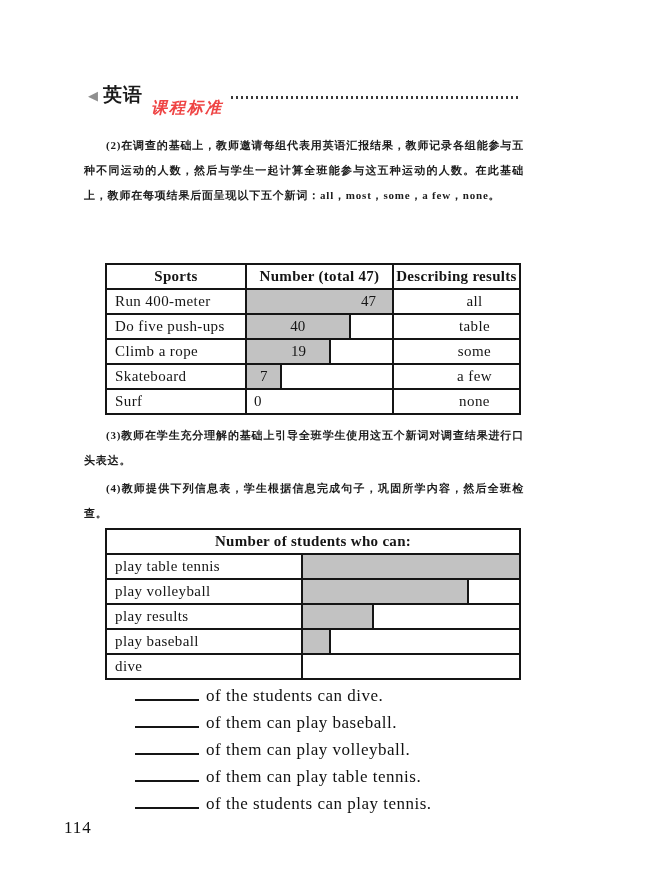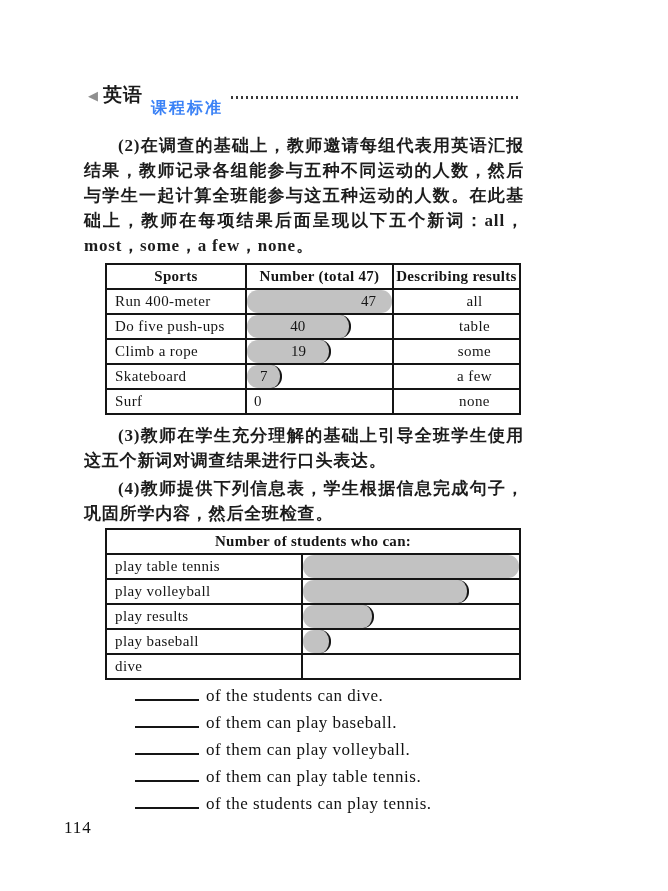--- a/index.html
+++ b/index.html
@@ -12,31 +12,31 @@
   .header {
     position:absolute; left:88px; top:84px; width:432px; height:22px;
     display:flex; align-items:center;
   }
   .tri { font-size:13px; color:#8f8f8f; line-height:1; margin-right:5px; }
   .subject {
     font-weight:bold; font-size:19px; color:#1a1a1a; letter-spacing:1px;
     font-family:"Liberation Sans","DejaVu Sans",sans-serif; margin-right:8px;text-align:right;
   }
   .htitle {
-    font-weight:bold; font-size:16px; color:#3b82f6;
+    font-weight:bold; font-style:italic; font-size:16px; color:#ef4444;
     letter-spacing:2px; margin-right:8px;margin-top:26px;
   }
   .dotline {
     flex:1; height:3px; align-self:center; margin-top:4px;
     background:repeating-linear-gradient(to right,#3a3a3a 0 2px,transparent 2px 5px);
   }
   
   .cn {
     position:absolute; left:84px; width:440px; margin:0;
-    font-size:17px; line-height:25px; font-weight:bold; color:#1c1c1c;
+    font-size:11px; line-height:25px; font-weight:bold; color:#1c1c1c;
     text-align:justify; text-indent:2em; letter-spacing:0.8px;
   }
   .p2 { top:133px; }
   .p3 { top:423px; }
   .p4 { top:476px; }
   
   table {
     position:absolute; left:105px; border-collapse:collapse;
     table-layout:fixed; width:414px;
     font-size:15px; color:#151515;
@@ -44,21 +44,21 @@
   .t1 { top:263px; }
   .t2 { top:528px; }
   td,th { border:2px solid #151515; height:23px; padding:0; overflow:hidden; }
   th { font-weight:bold; text-align:center; letter-spacing:0.3px; }
   td.sport, td.rowlabel { text-align:left; padding-left:8px; letter-spacing:0.4px; }
   td.result { text-align:center; letter-spacing:0.4px;padding-left:36px; }
   td.numcell, td.barcell { position:relative; padding:0; }
   .bar {
     position:absolute; left:0; top:0; bottom:0;
     background:#c2c2c2; border-right:2px solid #151515;
-    display:flex; align-items:center; justify-content:center;border-radius:11px;
+    display:flex; align-items:center; justify-content:center;
   }
   .bar.full { border-right:none; }
   .bar.num-right { justify-content:flex-end; }
   .bar.num-right .num { padding-right:16px; }
   .num { font-size:15px; }
   .num.zero { display:block; line-height:23px; padding-left:7px; }
   
   .sentences { position:absolute; left:135px; top:682px; width:410px; }
   .sentence { height:27px; line-height:27px; font-size:17px; letter-spacing:0.5px; white-space:nowrap; }
   .blank {

